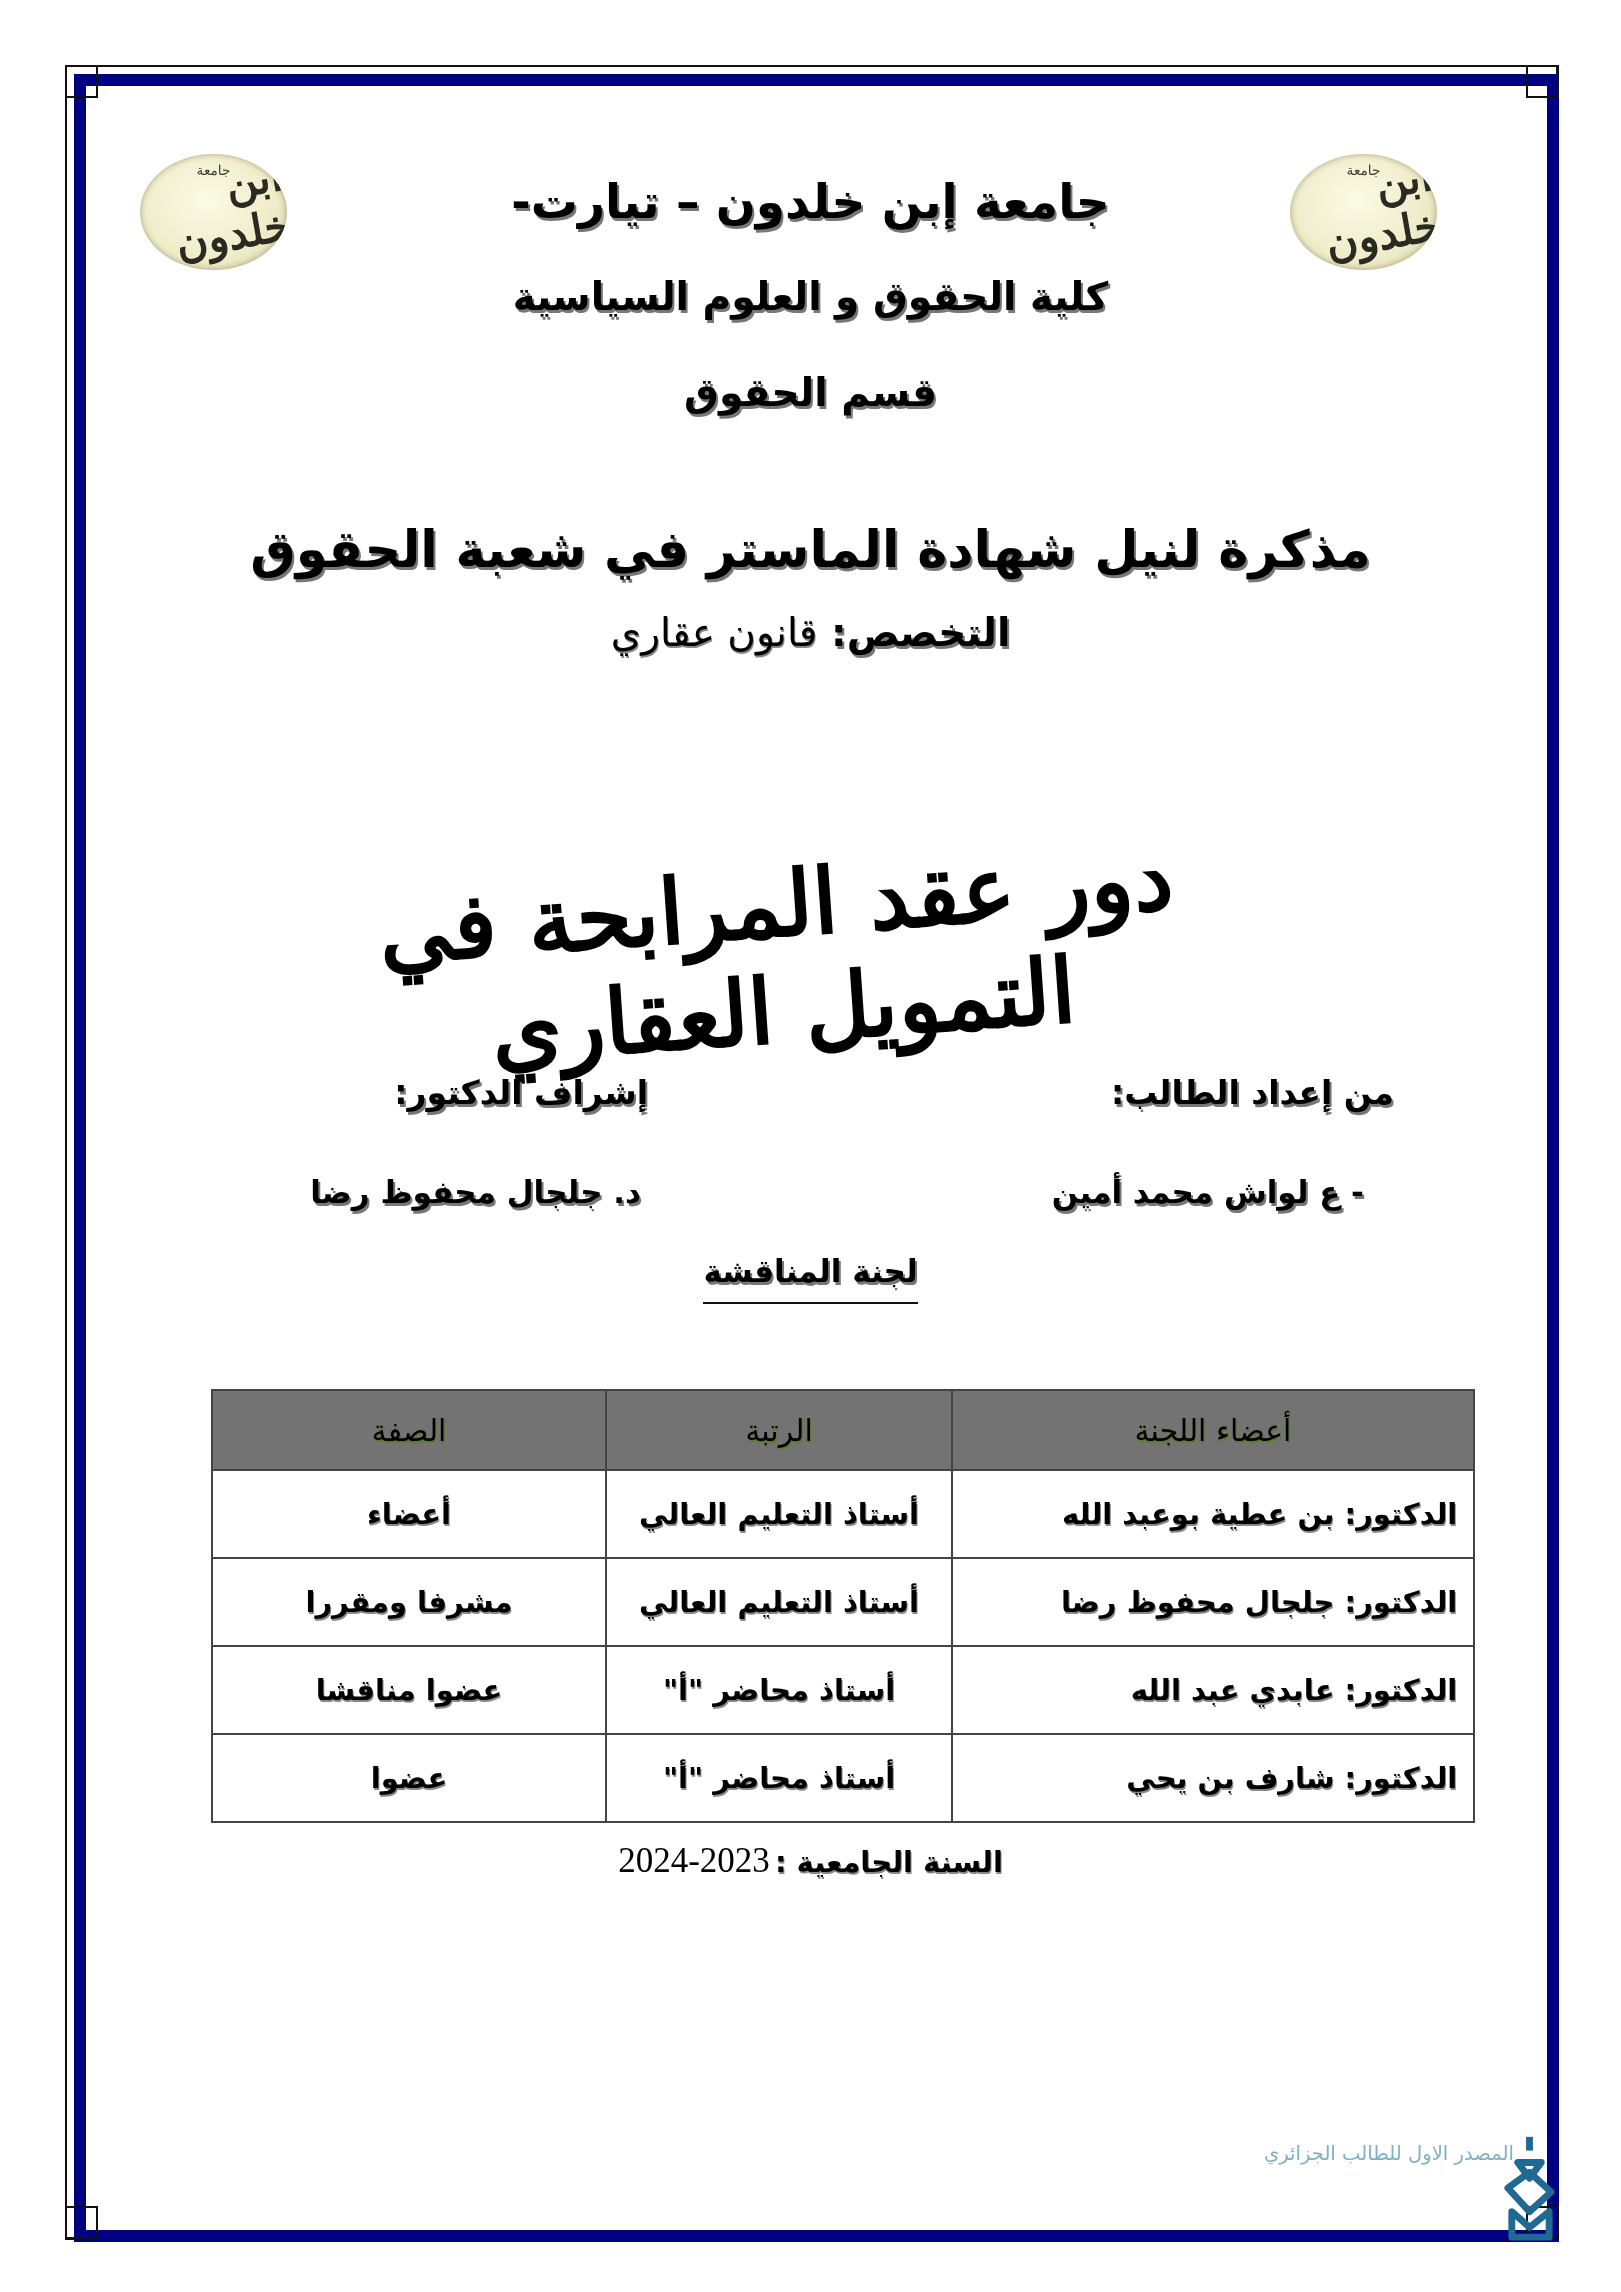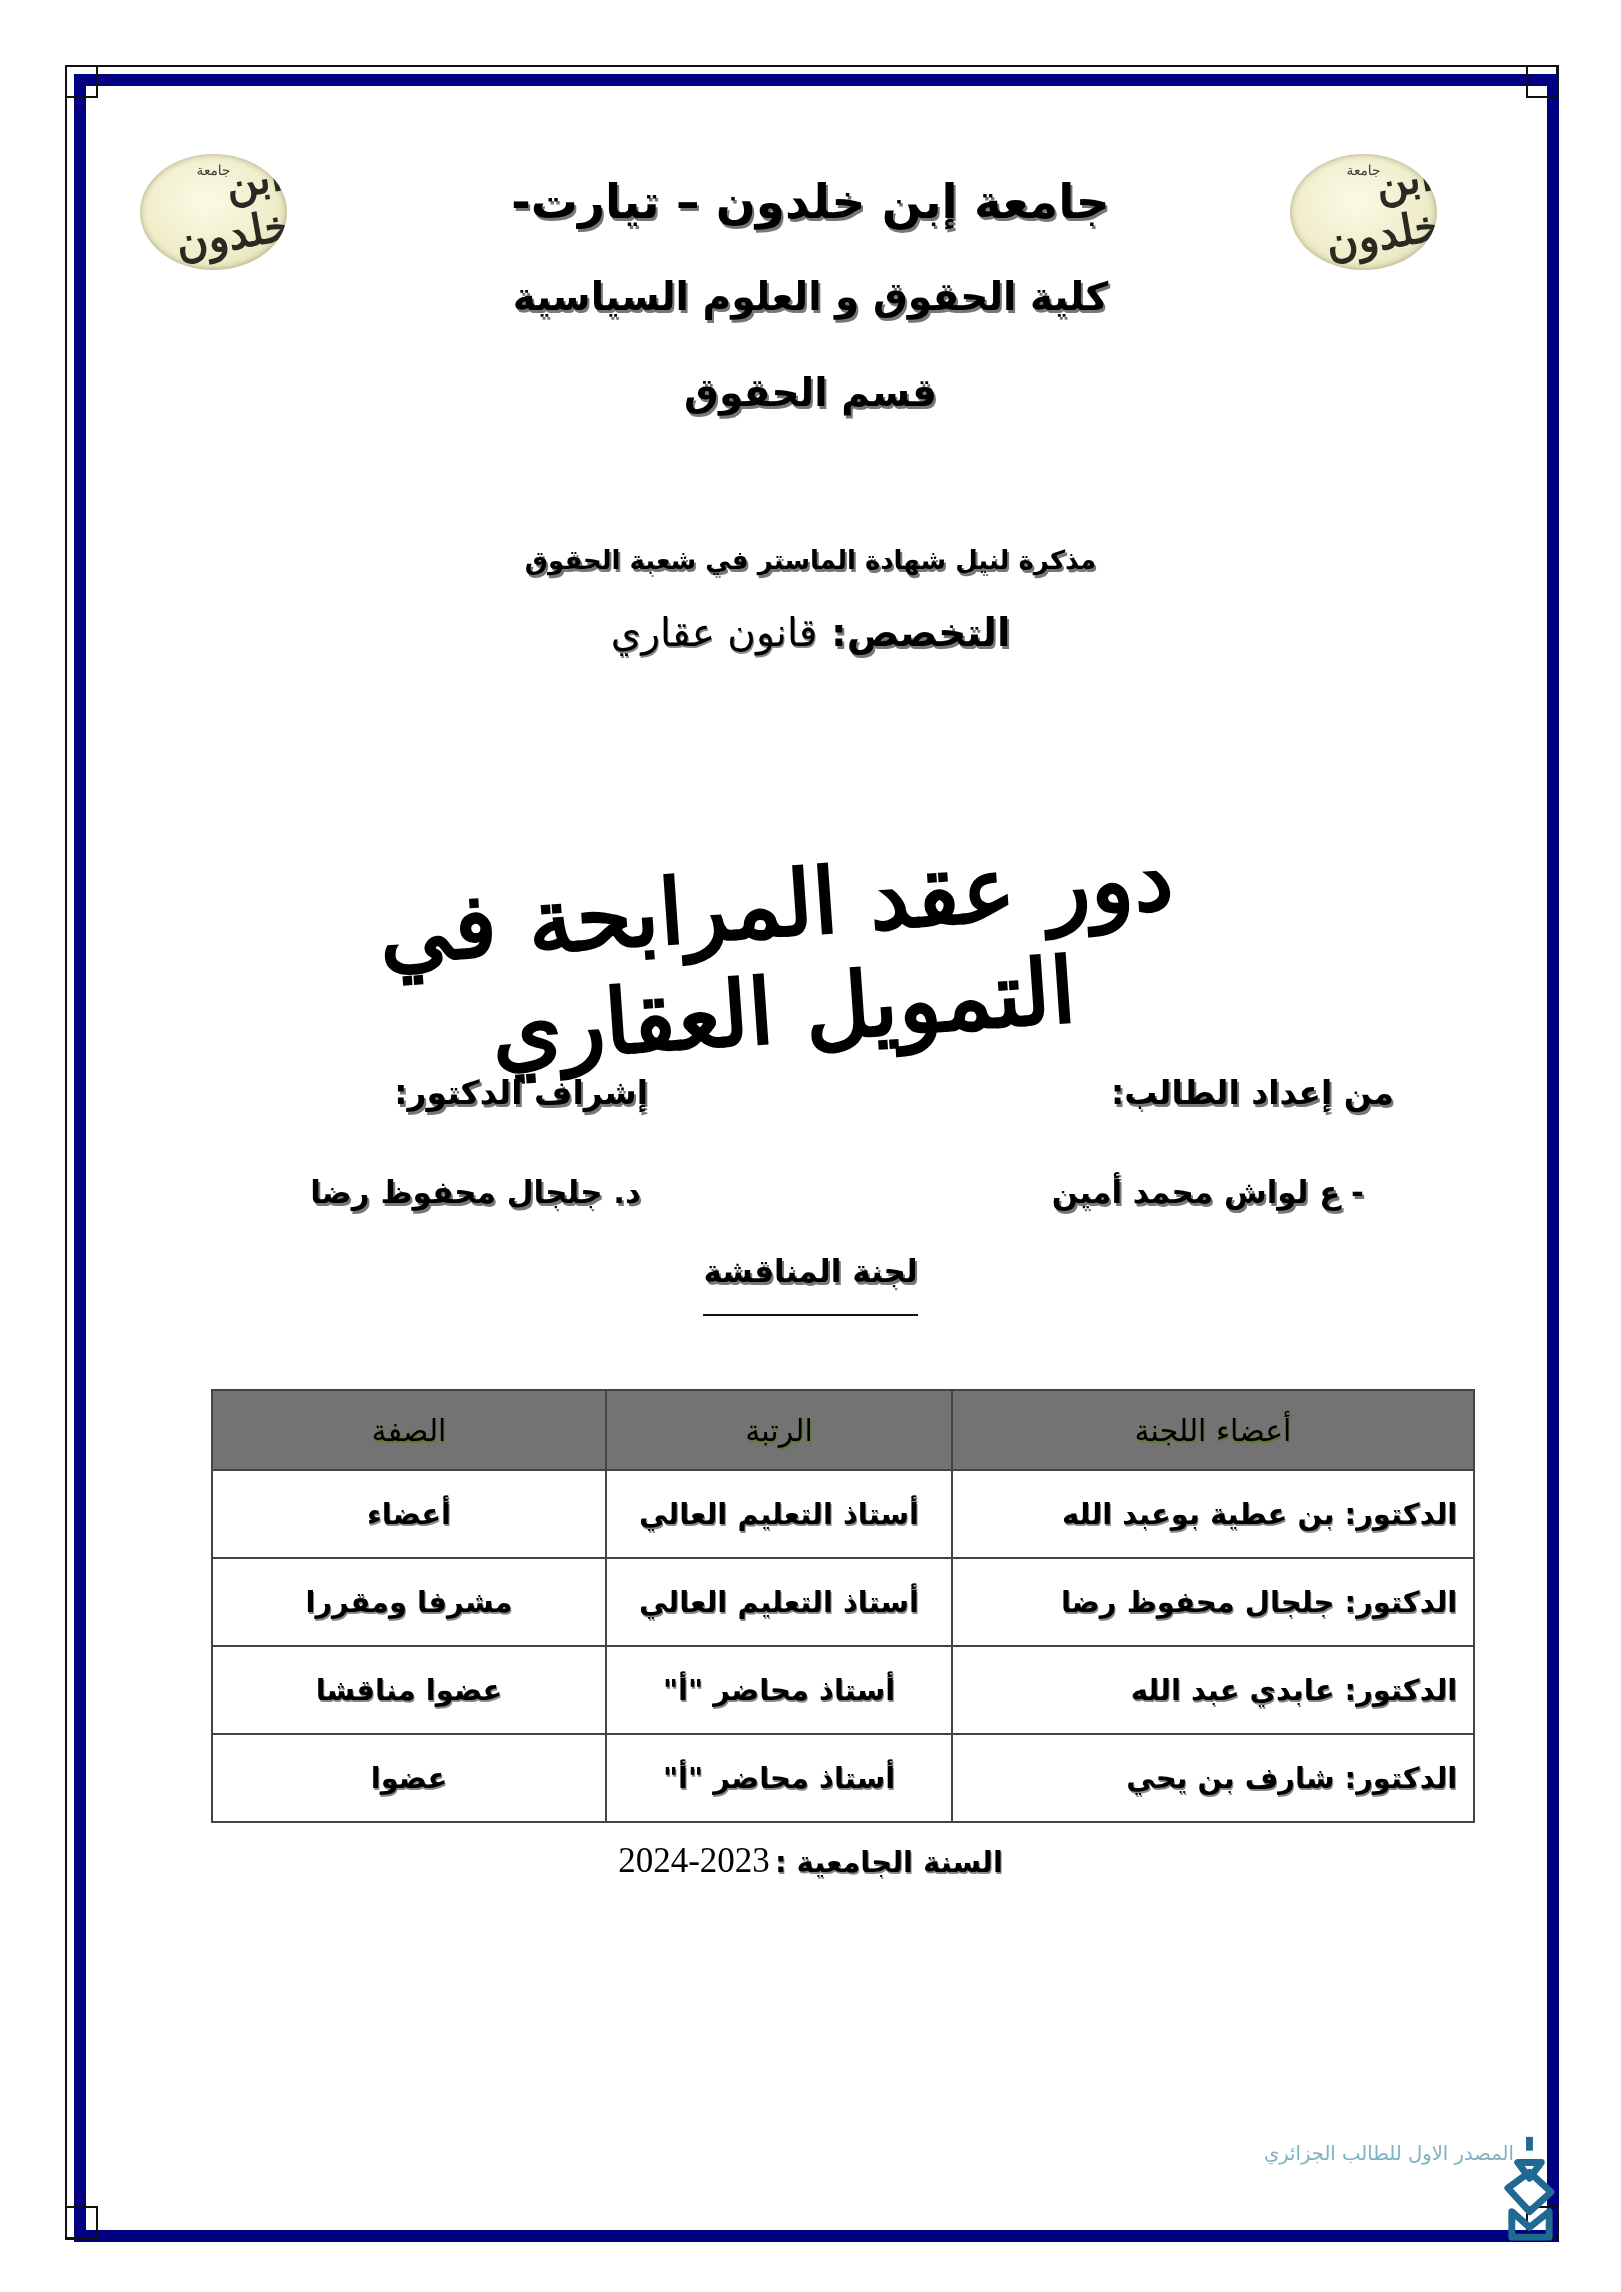--- a/index.html
+++ b/index.html
@@ -30,36 +30,36 @@
                  color: #3a3a30; font-family: "DejaVu Serif", serif; direction: rtl; }
 
     
     .rtl { direction: rtl; unicode-bidi: embed; }
     .kufi { font-family: "DejaVu Sans", sans-serif; font-weight: bold;
             text-shadow: 2px 2.9px 0 #777; letter-spacing: -0.5px; }
     .line { position: absolute; left: 0; right: 0; text-align: center; }
     .uni   { top: 174px; font-size: 47px; }
     .fac   { top: 274px; font-size: 39px; }
     .dept  { top: 370px; font-size: 39px; }
-    .memo  { top: 545px; font-size: 26px; }
+    .memo  { top: 520px; font-size: 51px; }
     .spec  { top: 610px; font-size: 39px; }
     .spec .light { font-weight: normal; text-shadow: 1px 2px 0 #888; }
 
     .title { position: absolute; left: 265px; width: 1029px; top: 851px; text-align: center;
              font-family: "DejaVu Serif", serif; font-weight: bold; font-size: 90px;
              transform: rotate(-4deg); transform-origin: center; direction: rtl; }
 
     
     .lbl { position: absolute; font-size: 33px; }
     .lbl-student { right: 227px; top: 1073px; }
     .lbl-super   { right: 973px; top: 1073px; }
     .name-student { right: 257px; top: 1174px; font-size: 31px; }
     .name-super   { right: 980px; top: 1174px; font-size: 31px; }
     .committee { position: absolute; left: 0; right: 0; top: 1253px; text-align: center; font-size: 31px; }
-    .committee span { display: inline-block; border-bottom: 2.9px solid #111; padding-bottom: 25px; }
+    .committee span { display: inline-block; border-bottom: 2.9px solid #111; padding-bottom: 13px; }
 
     
     table.jury { position: absolute; left: 211px; top: 1389px; width: 1262px; border-collapse: collapse;
                  direction: rtl; table-layout: fixed; }
     table.jury th, table.jury td { border: 2px solid #444; text-align: center; vertical-align: middle; }
     table.jury th { background: #737373; height: 76px; font-size: 30px; font-weight: normal;
                     text-shadow: 1px 2px 0 #5d7a30; }
     table.jury td { height: 84px; font-size: 29px; font-weight: bold; text-shadow: 1px 2px 0 #888; }
     table.jury td.member { text-align: right; padding-right: 15.7px; }
     col.c-member { width: 522px; }

